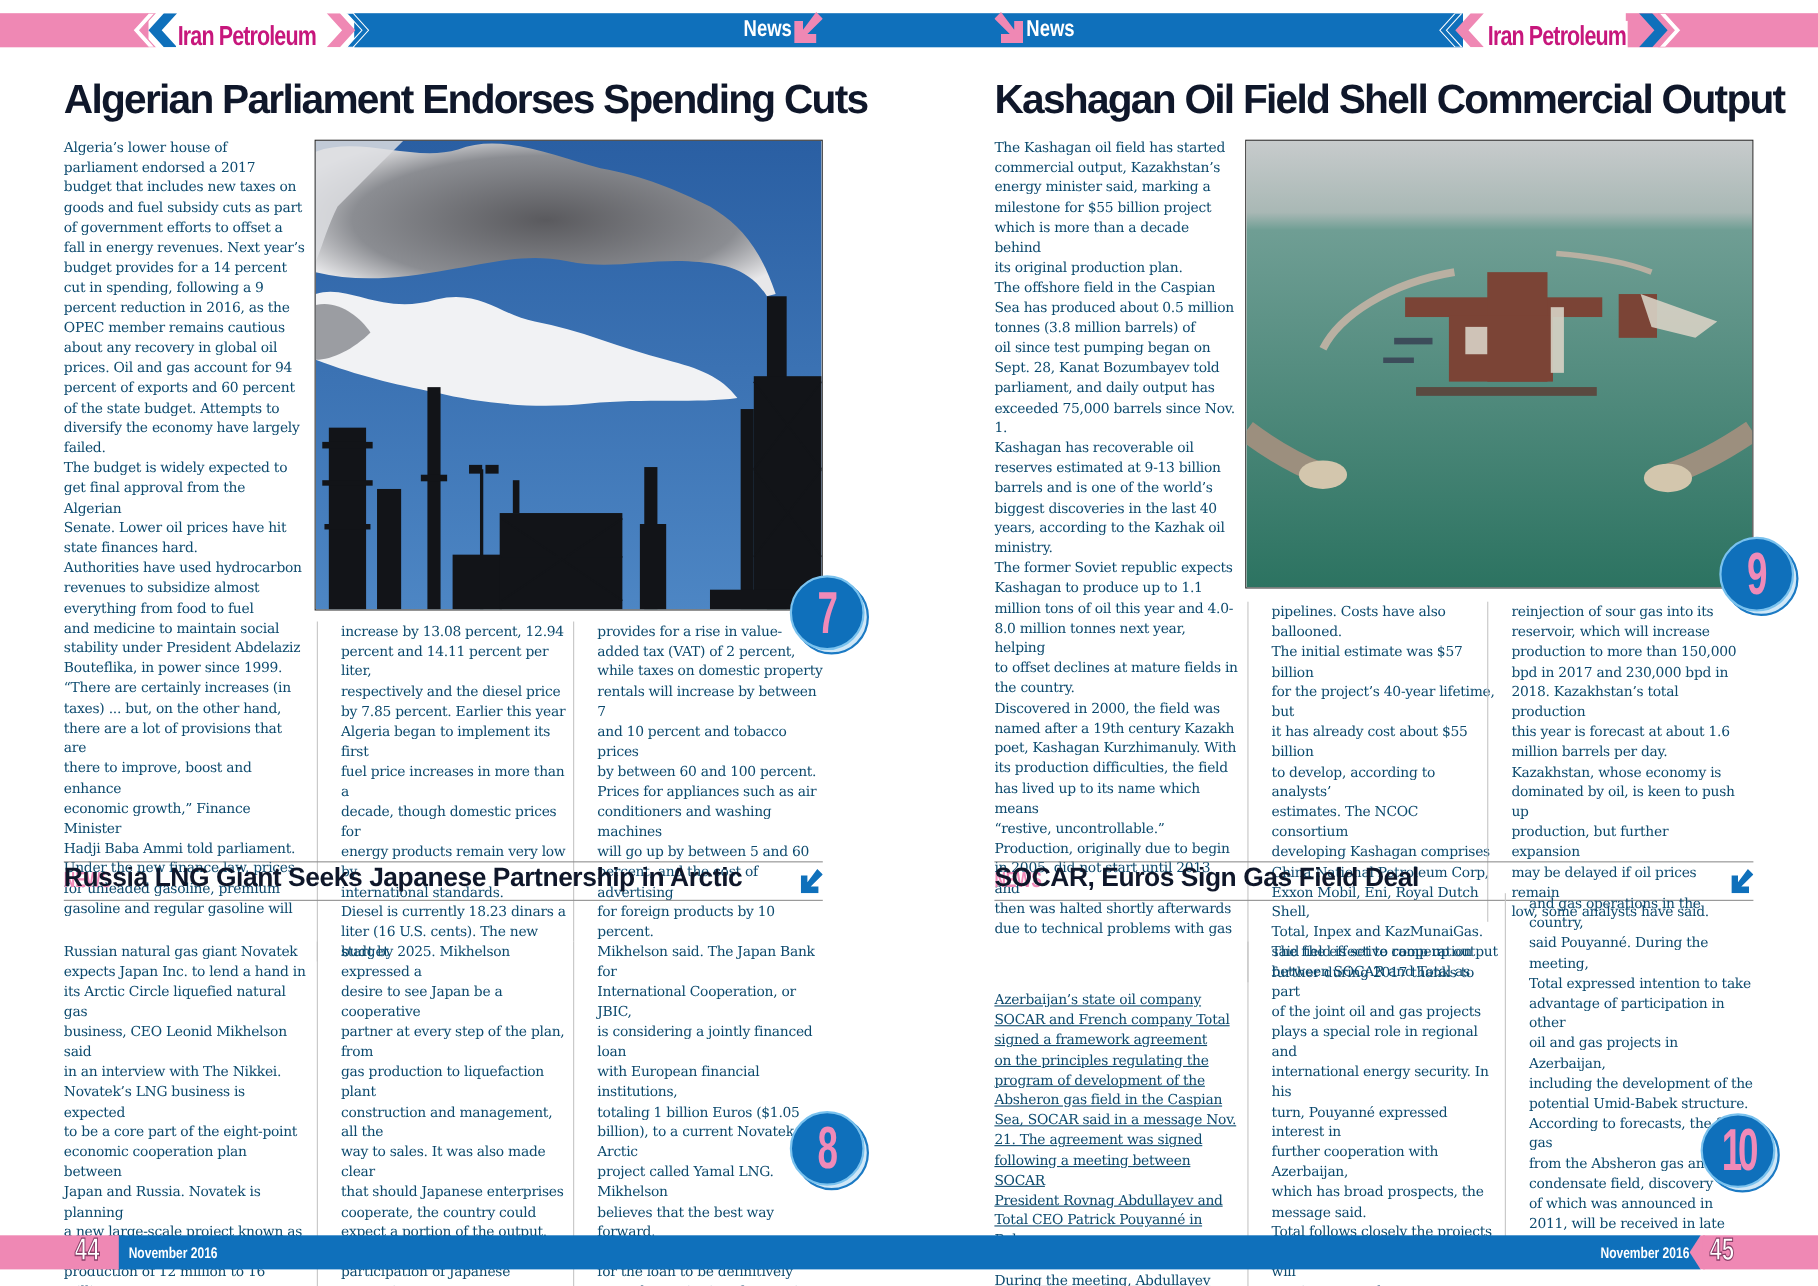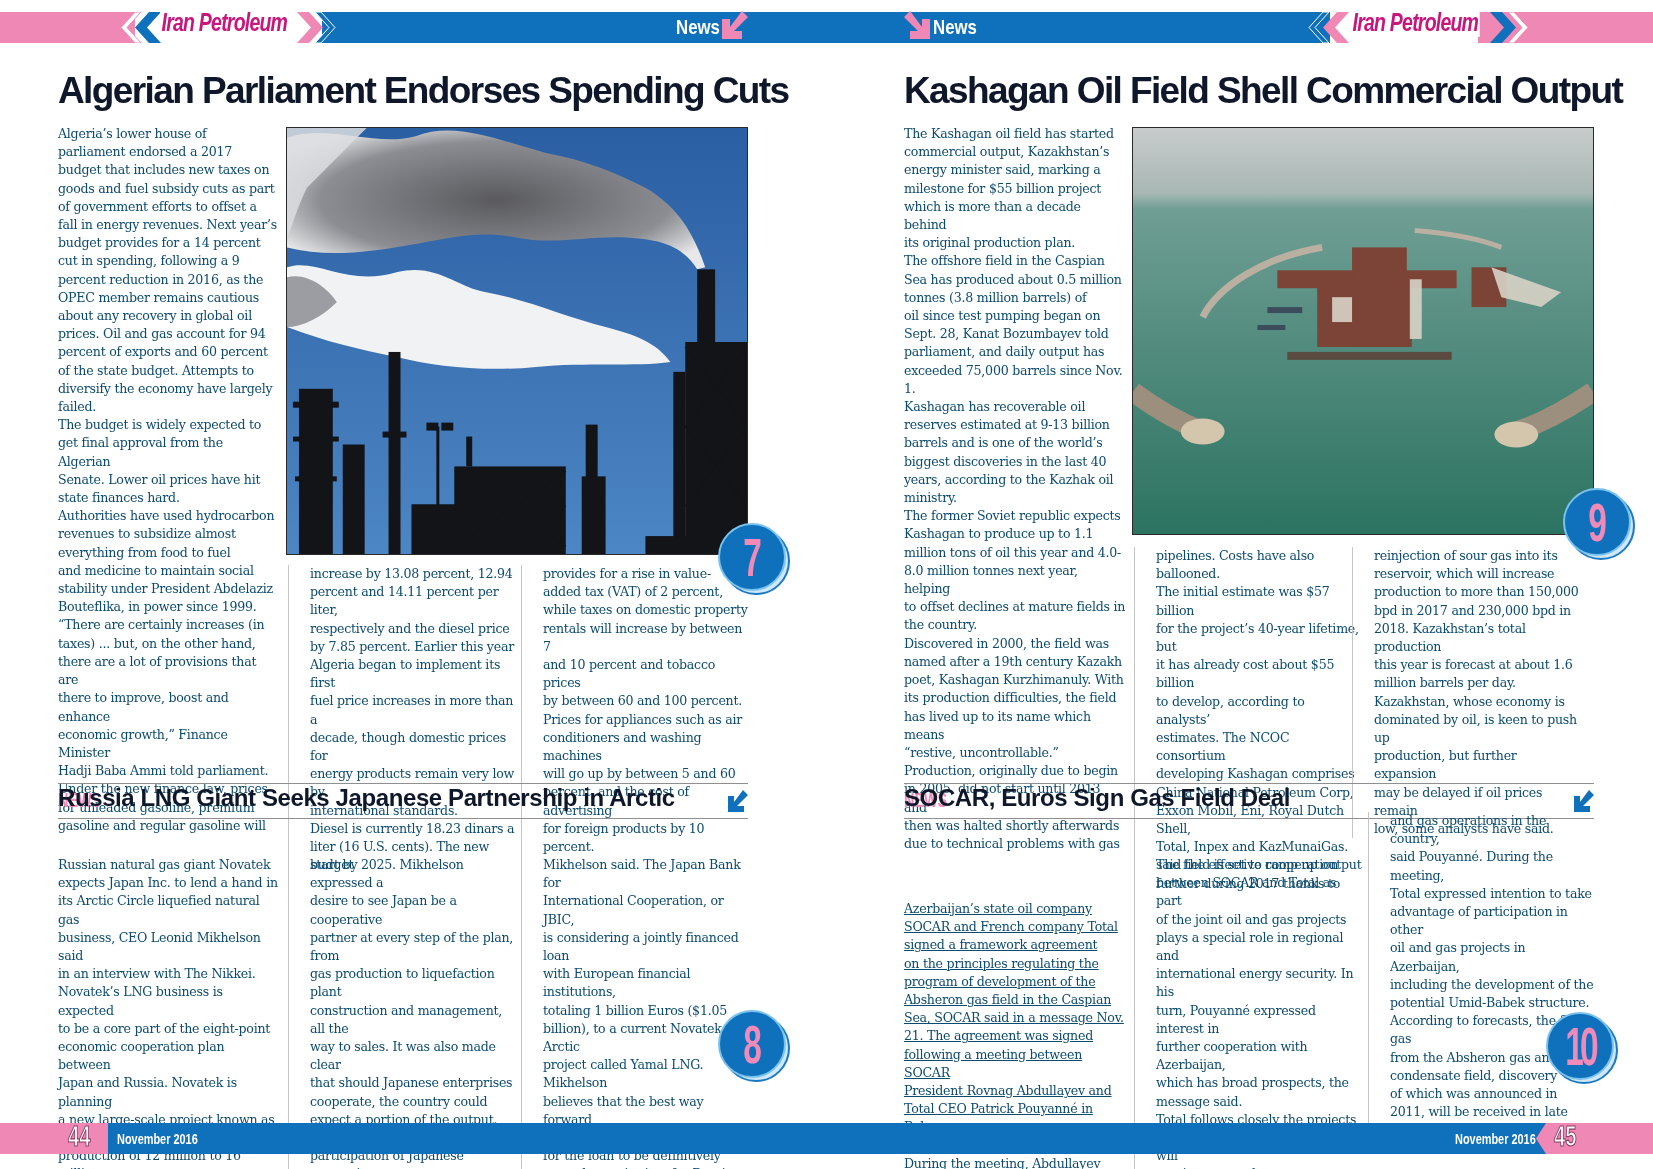--- a/index.html
+++ b/index.html
@@ -7,21 +7,21 @@
   body { position: relative; font-family: "DejaVu Serif", serif; color: #2a2a2a; }
 
   
   .band { position: absolute; left: 0; width: 1653px; height: 31px; }
   .band.top { top: 12px; }
   .band.bottom { top: 1123px; }
   .band .pink-l { position: absolute; left: 0; top: 0; height: 31px; background: #ef88b4; }
   .band .blue { position: absolute; top: 0; height: 31px; background: #0f70bb; }
   .band .pink-r { position: absolute; right: 0; top: 0; height: 31px; background: #ef88b4; }
 
-  .brand { position: absolute; top: 8px; height: 40px; display: flex; align-items: flex-start; font-style: italic; }
+  .brand { position: absolute; top: 8px; height: 40px; display: flex; align-items: flex-end; }
   .brand .word { font-family: "Liberation Sans", sans-serif; font-weight: bold; font-size: 25px;
     color: #c7177c; letter-spacing: -1px; transform: scaleX(0.78); transform-origin: left center;
     white-space: nowrap; background: #ffffff; padding: 0 2px; }
 
   .news-tag { position: absolute; top: 15px; font-family: "Liberation Sans", sans-serif;
     font-weight: bold; font-size: 21px; color: #ffffff; transform: scaleX(0.8); transform-origin: left center; }
   .news-arrow { position: absolute; top: 11px; }
 
   
   .headline { position: absolute; font-family: "Liberation Sans", sans-serif; font-weight: bold;

